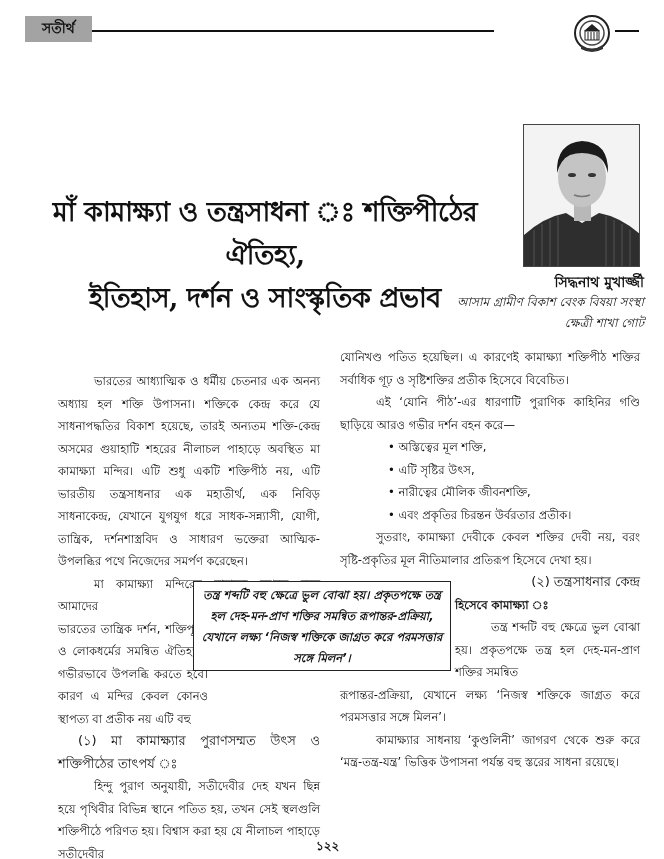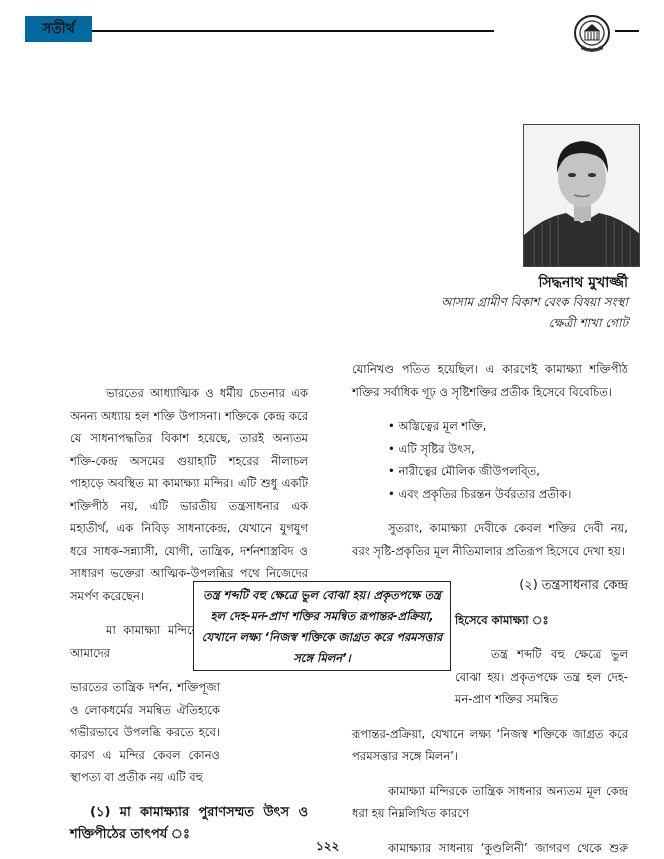--- a/index.html
+++ b/index.html
@@ -2,21 +2,21 @@
 <html><head>
   <meta charset="utf-8">
   <style>
     html, body { margin: 0; padding: 0; }
     body {
       width: 664px; height: 859px; background: #ffffff; position: relative; overflow: hidden;
       font-family: "DejaVu Sans", sans-serif; color: #111;
     }
     .header-tag {
       position: absolute; left: 25px; top: 16px; width: 67px; height: 26px;
-      background: #0369a1; display: flex; align-items: center; justify-content: center;
+      background: #a3a3a3; display: flex; align-items: center; justify-content: center;
       font-size: 14px; font-weight: bold;
     }
     .header-rule {
       position: absolute; left: 92px; top: 30px; width: 402px; height: 2px; background: #111;
     }
     .header-rule-right {
       position: absolute; left: 615px; top: 30px; width: 24px; height: 2px; background: #111;
     }
     .logo {
       position: absolute; left: 573px; top: 14px; width: 38px; height: 40px;
@@ -24,33 +24,33 @@
     .photo {
       position: absolute; left: 523px; top: 124px; width: 117px; height: 143px;
       border: 1px solid #444; box-sizing: border-box; overflow: hidden; background: #f4f4f4;
     }
     .title {
       position: absolute; left: 20px; top: 190px; width: 490px; text-align: center;
       font-size: 27px; font-weight: bold; line-height: 43px; letter-spacing: -0.5px;
       font-family: "DejaVu Serif", serif;
     }
     .author-block {
-      position: absolute; right: 36px; top: 272px; text-align: right;
+      position: absolute; right: 20px; top: 272px; text-align: right;
     }
     .author-name { font-size: 14px; font-weight: bold; line-height: 20px; }
     .author-aff { font-size: 12px; font-style: italic; line-height: 21px; }
     .col {
       position: absolute; top: 370px; font-size: 11.5px; line-height: 22.5px; text-align: justify;
       font-family: "DejaVu Sans", sans-serif;
     }
     .col-left { left: 58px; width: 262px; }
     .col-right { left: 340px; width: 300px; top: 346px; }
-    .col p { margin: 12px; }
+    .col p { margin: 0; }
     .indent { text-indent: 36px; }
-    .heading { font-weight: bold; font-size: 13px; text-indent: 20px; }
+    .heading { font-weight: normal; font-size: 13px; text-indent: 20px; }
     .heading-right { font-weight: normal; font-size: 13px; text-align: right; }
     .bullets { list-style: none; margin: 0; padding: 0 0 0 48px; }
     .bullets li::before { content: "• "; }
     .narrow { width: 150px; }
     .pullquote {
       position: absolute; left: 193px; top: 581px; width: 258px; height: 90px;
       border: 1.5px solid #222; background: #fff; box-sizing: border-box;
       padding: 3px 6px; text-align: center;
       font-size: 11.5px; font-style: italic; font-weight: bold; line-height: 21px;
     }
@@ -97,50 +97,52 @@
     <rect x="50" y="74" width="17" height="22" fill="#b8b8b8"></rect>
     <ellipse cx="58" cy="52" rx="24" ry="30" fill="#c4c4c4"></ellipse>
     <path d="M33 48 Q32 18 58 16 Q85 17 84 48 Q80 32 70 30 Q58 26 46 30 Q37 34 33 48 Z" fill="#1a1a1a"></path>
     <ellipse cx="48" cy="50" rx="4" ry="2" fill="#333"></ellipse>
     <ellipse cx="68" cy="50" rx="4" ry="2" fill="#333"></ellipse>
     <path d="M50 70 Q58 73 66 70" stroke="#777" stroke-width="1.5" fill="none"></path>
   </svg>
 </div>
 
 <div class="title">
+  <div>মাঁ কামাক্ষ্যা ও তন্ত্রসাধনা ঃ শক্তিপীঠের ঐতিহ্য,</div>
+  <div>ইতিহাস, দর্শন ও সাংস্কৃতিক প্রভাব</div>
 </div>
 
 <div class="author-block">
   <div class="author-name">সিদ্ধনাথ মুখার্জ্জী</div>
   <div class="author-aff">আসাম গ্রামীণ বিকাশ বেংক বিষয়া সংস্থা</div>
   <div class="author-aff">ক্ষেত্রী শাখা গোট</div>
 </div>
 
 <div class="col col-left">
   <p class="indent">ভারতের আধ্যাত্মিক ও ধর্মীয় চেতনার এক অনন্য অধ্যায় হল শক্তি উপাসনা। শক্তিকে কেন্দ্র করে যে সাধনাপদ্ধতির বিকাশ হয়েছে, তারই অন্যতম শক্তি-কেন্দ্র অসমের গুয়াহাটি শহরের নীলাচল পাহাড়ে অবস্থিত মা কামাক্ষ্যা মন্দির। এটি শুধু একটি শক্তিপীঠ নয়, এটি ভারতীয় তন্ত্রসাধনার এক মহাতীর্থ, এক নিবিড় সাধনাকেন্দ্র, যেখানে যুগযুগ ধরে সাধক-সন্ন্যাসী, যোগী, তান্ত্রিক, দর্শনশাস্ত্রবিদ ও সাধারণ ভক্তেরা আত্মিক-উপলব্ধির পথে নিজেদের সমর্পণ করেছেন।</p>
   <p class="indent">মা কামাক্ষ্যা মন্দিরের মাহাত্ম্য বুঝতে হলে আমাদের</p>
   <p class="narrow">ভারতের তান্ত্রিক দর্শন, শক্তিপূজা ও লোকধর্মের সমন্বিত ঐতিহ্যকে গভীরভাবে উপলব্ধি করতে হবে। কারণ এ মন্দির কেবল কোনও স্থাপত্য বা প্রতীক নয় এটি বহু</p>
   <p class="heading">(১) মা কামাক্ষ্যার পুরাণসম্মত উৎস ও শক্তিপীঠের তাৎপর্য ঃ</p>
   <p class="indent">হিন্দু পুরাণ অনুযায়ী, সতীদেবীর দেহ যখন ছিন্ন হয়ে পৃথিবীর বিভিন্ন স্থানে পতিত হয়, তখন সেই স্থলগুলি শক্তিপীঠে পরিণত হয়। বিশ্বাস করা হয় যে নীলাচল পাহাড়ে সতীদেবীর</p>
 </div>
 
 <div class="col col-right">
   <p>যোনিখণ্ড পতিত হয়েছিল। এ কারণেই কামাক্ষ্যা শক্তিপীঠ শক্তির সর্বাধিক গূঢ় ও সৃষ্টিশক্তির প্রতীক হিসেবে বিবেচিত।</p>
+  <p class="indent">এই ‘যোনি পীঠ’-এর ধারণাটি পুরাণিক কাহিনির গণ্ডি ছাড়িয়ে আরও গভীর দর্শন বহন করে—</p>
   <ul class="bullets">
     <li>অস্তিত্বের মূল শক্তি,</li>
     <li>এটি সৃষ্টির উৎস,</li>
-    <li>নারীত্বের মৌলিক জীউপলব্তি,</li>
+    <li>নারীত্বের মৌলিক জীবনশক্তি,</li>
     <li>এবং প্রকৃতির চিরন্তন উর্বরতার প্রতীক।</li>
   </ul>
   <p class="indent">সুতরাং, কামাক্ষ্যা দেবীকে কেবল শক্তির দেবী নয়, বরং সৃষ্টি-প্রকৃতির মূল নীতিমালার প্রতিরূপ হিসেবে দেখা হয়।</p>
   <p class="heading-right">(২) তন্ত্রসাধনার কেন্দ্র</p>
   <p style="margin-left:115px;font-weight:bold;">হিসেবে কামাক্ষ্যা ঃ</p>
   <p class="indent" style="margin-left:115px;">তন্ত্র শব্দটি বহু ক্ষেত্রে ভুল বোঝা হয়। প্রকৃতপক্ষে তন্ত্র হল দেহ-মন-প্রাণ শক্তির সমন্বিত</p>
   <p>রূপান্তর-প্রক্রিয়া, যেখানে লক্ষ্য ‘নিজস্ব শক্তিকে জাগ্রত করে পরমসত্তার সঙ্গে মিলন’।</p>
-  <p class="indent">কামাক্ষ্যা মন্দিরকে তান্ত্রিক সাধনার অন্যতম মূল কেন্দ্র ধরা হয় নিম্নলিখিত কারণে</p>
   <p class="indent">কামাক্ষ্যার সাধনায় ‘কুণ্ডলিনী’ জাগরণ থেকে শুরু করে ‘মন্ত্র-তন্ত্র-যন্ত্র’ ভিত্তিক উপাসনা পর্যন্ত বহু স্তরের সাধনা রয়েছে।</p>
 </div>
 
 <div class="pullquote">
   <span>তন্ত্র শব্দটি বহু ক্ষেত্রে ভুল বোঝা হয়। প্রকৃতপক্ষে তন্ত্র হল দেহ-মন-প্রাণ শক্তির সমন্বিত রূপান্তর-প্রক্রিয়া, যেখানে লক্ষ্য ‘নিজস্ব শক্তিকে জাগ্রত করে পরমসত্তার সঙ্গে মিলন’।</span>
 </div>
 
 <div class="page-number">১২২</div>
 
 </body></html>

